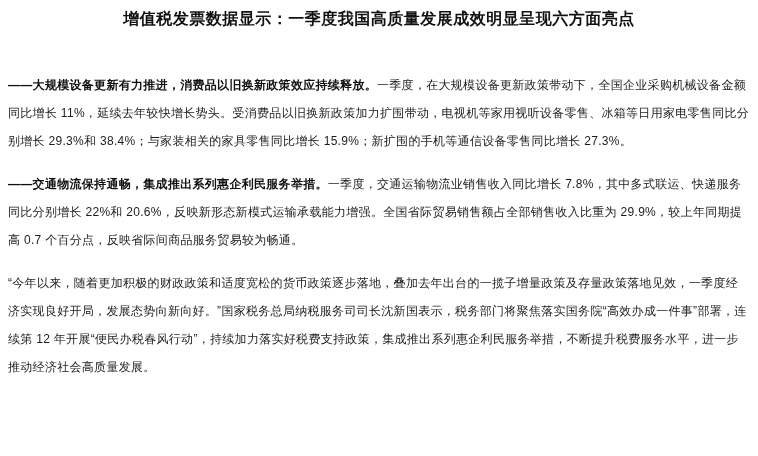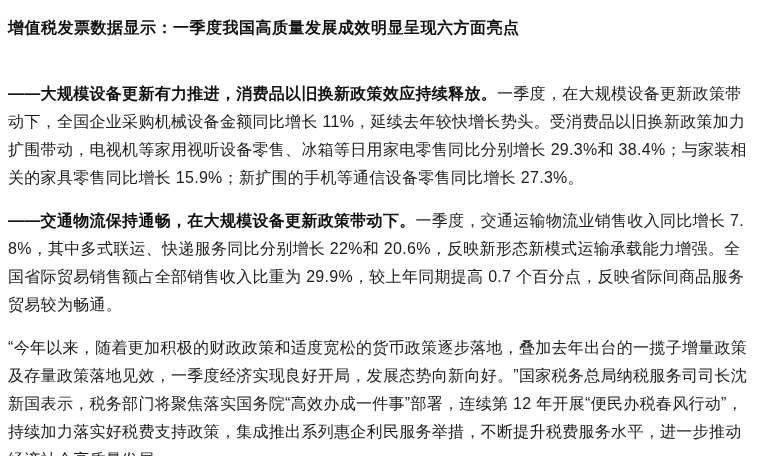--- a/index.html
+++ b/index.html
@@ -15,31 +15,31 @@
     color: #1c1c1c;
   }
   .article {
     width: 742px;
     margin: 0 auto;
     padding: 0;
   }
   .article-title {
     font-size: 16px;
     font-weight: bold;
-    text-align: left;
+    text-align: center;
     letter-spacing: 0.5px;
-    margin: 18px 0 0 0;
+    margin: 9px 0 0 0;
     line-height: 20px;
     color: #111111;
   }
   .article-body {
     margin-top: 42px;
   }
   .para {
-    font-size: 16px;
+    font-size: 12px;
     line-height: 28px;
     letter-spacing: 0.3px;
     text-align: left;
     margin: 0 0 15px 0;
     word-break: break-all;
   }
   .para:last-child {
     margin-bottom: 0;
   }
   .para .lead {
@@ -52,17 +52,17 @@
 </style>
 </head>
 <body>
 
 <div class="article">
   <h1 class="article-title">增值税发票数据显示：一季度我国高质量发展成效明显呈现六方面亮点</h1>
 
   <div class="article-body">
     <p class="para"><span class="lead">——大规模设备更新有力推进，消费品以旧换新政策效应持续释放。</span><span class="body-text">一季度，在大规模设备更新政策带动下，全国企业采购机械设备金额同比增长 11%，延续去年较快增长势头。受消费品以旧换新政策加力扩围带动，电视机等家用视听设备零售、冰箱等日用家电零售同比分别增长 29.3%和 38.4%；与家装相关的家具零售同比增长 15.9%；新扩围的手机等通信设备零售同比增长 27.3%。</span></p>
 
-    <p class="para"><span class="lead">——交通物流保持通畅，在大规模设备更新政策带动下。</span><span class="body-text">一季度，交通运输物流业销售收入同比增长 7.8%，其中多式联运、快递服务同比分别增长 22%和 20.6%，反映新形态新模式运输承载能力增强。全国省际贸易销售额占全部销售收入比重为 29.9%，较上年同期提高 0.7 个百分点，反映省际间商品服务贸易较为畅通。</span></p>
+    <p class="para"><span class="lead">——交通物流保持通畅，集成推出系列惠企利民服务举措。</span><span class="body-text">一季度，交通运输物流业销售收入同比增长 7.8%，其中多式联运、快递服务同比分别增长 22%和 20.6%，反映新形态新模式运输承载能力增强。全国省际贸易销售额占全部销售收入比重为 29.9%，较上年同期提高 0.7 个百分点，反映省际间商品服务贸易较为畅通。</span></p>
 
     <p class="para"><span class="body-text">“今年以来，随着更加积极的财政政策和适度宽松的货币政策逐步落地，叠加去年出台的一揽子增量政策及存量政策落地见效，一季度经济实现良好开局，发展态势向新向好。”国家税务总局纳税服务司司长沈新国表示，税务部门将聚焦落实国务院“高效办成一件事”部署，连续第 12 年开展“便民办税春风行动”，持续加力落实好税费支持政策，集成推出系列惠企利民服务举措，不断提升税费服务水平，进一步推动经济社会高质量发展。</span></p>
   </div>
 </div>
 
 </body></html>

